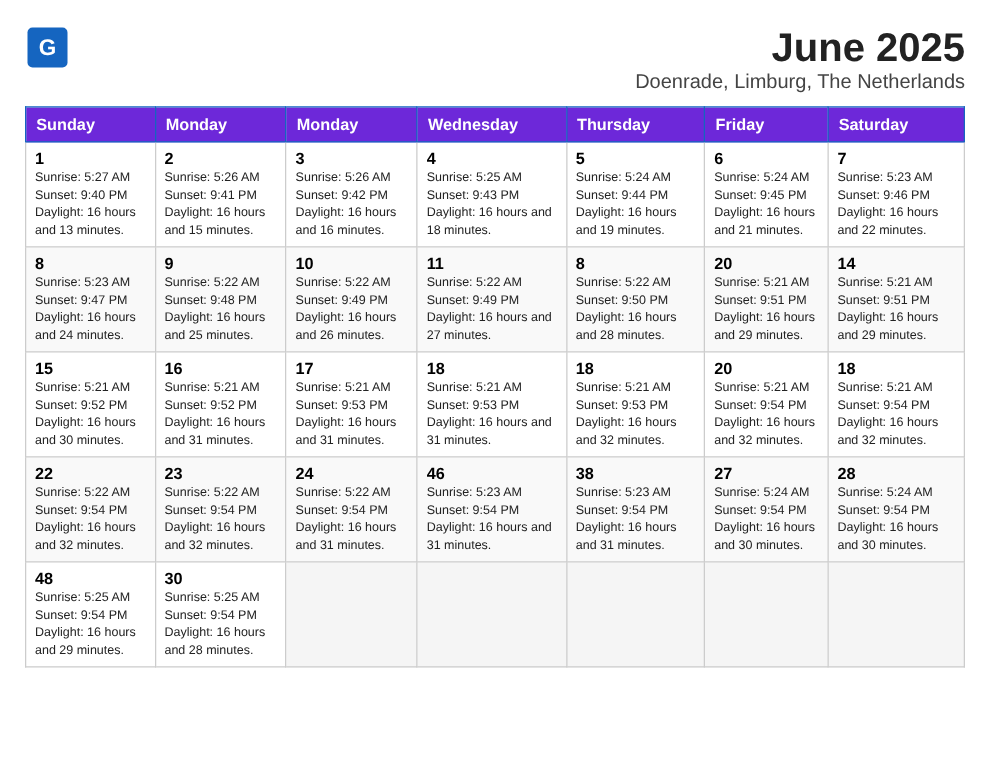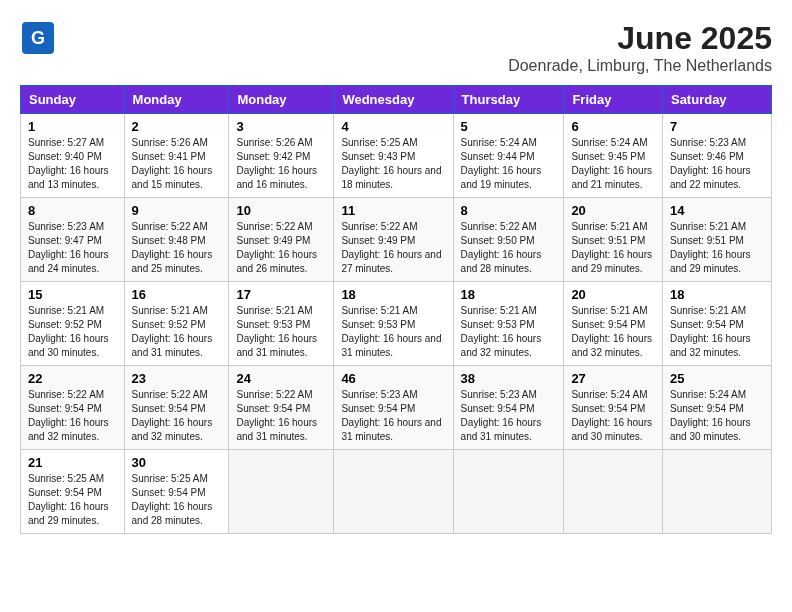--- a/index.html
+++ b/index.html
@@ -266,29 +266,29 @@
             Sunrise: 5:23 AM<br>Sunset: 9:54 PM<br><span>Daylight:</span> 16 hours and 31 minutes.
           </div>
         </td>
         <td>
           <span class="day-number">27</span>
           <div class="day-info">
             Sunrise: 5:24 AM<br>Sunset: 9:54 PM<br><span>Daylight:</span> 16 hours and 30 minutes.
           </div>
         </td>
         <td>
-          <span class="day-number">25</span>
+          <span class="day-number">28</span>
           <div class="day-info">
             Sunrise: 5:24 AM<br>Sunset: 9:54 PM<br><span>Daylight:</span> 16 hours and 30 minutes.
           </div>
         </td>
       </tr>
       <tr>
         <td>
-          <span class="day-number">21</span>
+          <span class="day-number">48</span>
           <div class="day-info">
             Sunrise: 5:25 AM<br>Sunset: 9:54 PM<br><span>Daylight:</span> 16 hours and 29 minutes.
           </div>
         </td>
         <td>
           <span class="day-number">30</span>
           <div class="day-info">
             Sunrise: 5:25 AM<br>Sunset: 9:54 PM<br><span>Daylight:</span> 16 hours and 28 minutes.
           </div>
         </td>

